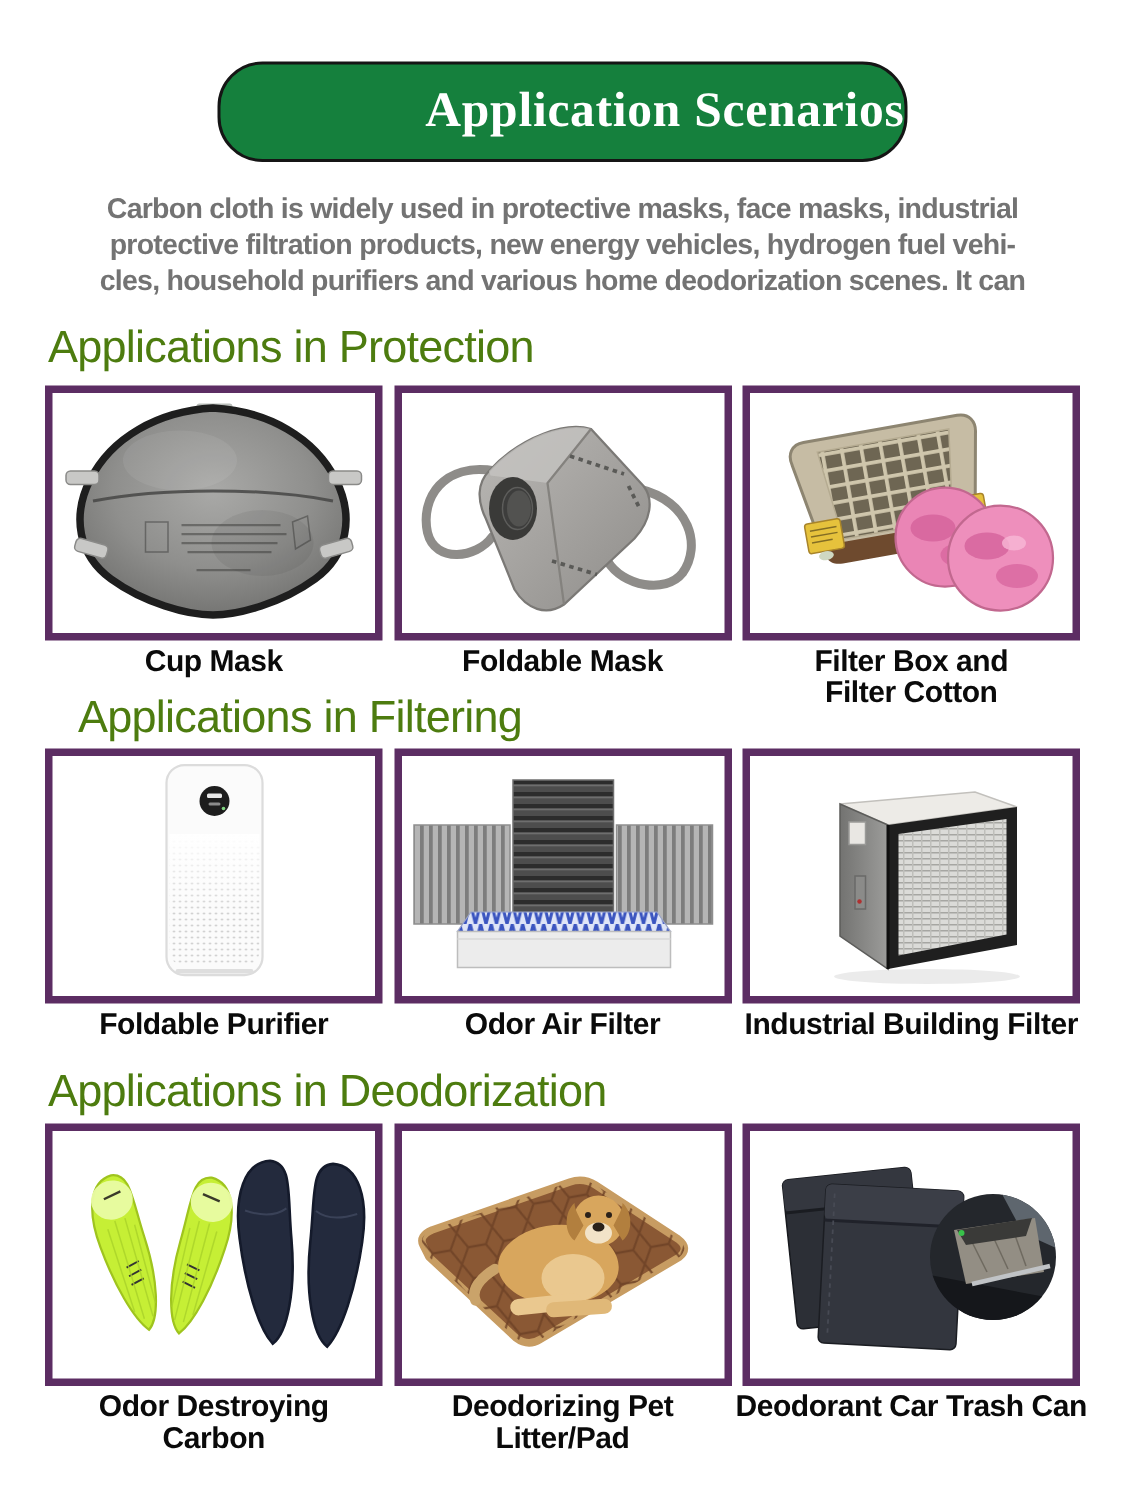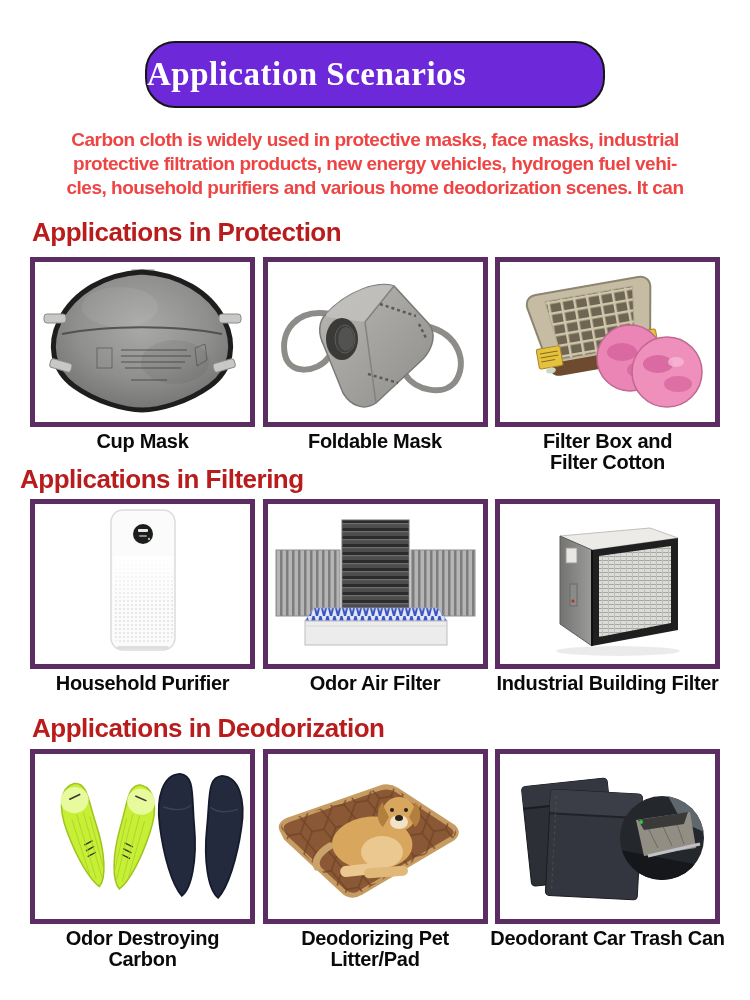--- a/index.html
+++ b/index.html
@@ -3,40 +3,40 @@
 <meta charset="utf-8">
 <style>
   html,body{margin:0;padding:0;}
   body{
     width:750px;height:1000px;overflow:hidden;background:#ffffff;
     font-family:"Liberation Sans","DejaVu Sans",sans-serif;color:#000;
   }
   
   .banner{
     width:460px;height:67px;margin:41px auto 0;box-sizing:border-box;
-    background:#6d28d9;border:2px solid #151515;border-radius:30px;
-    display:flex;align-items:center;justify-content:flex-start;
+    background:#15803d;border:2px solid #151515;border-radius:30px;
+    display:flex;align-items:center;justify-content:flex-end;
   }
   .banner-title{
     font-family:"Liberation Serif","DejaVu Serif",serif;
     font-weight:bold;font-size:33px;color:#ffffff;letter-spacing:0.5px;
   }
   
   .intro{margin-top:20px;text-align:center;}
   .intro-line{
     font-weight:bold;font-size:19px;line-height:24px;letter-spacing:-0.5px;
-    white-space:nowrap;color:#ef4444;
+    white-space:nowrap;color:#737373;
   }
   
   .section-heading{
-    font-weight:bold;font-size:26px;line-height:36px;letter-spacing:-0.5px;
-    color:#b91c1c;
+    font-weight:normal;font-size:30px;line-height:36px;letter-spacing:-0.5px;
+    color:#4d7c0f;
   }
   .h1{margin:14px 0 0 32px;}
-  .h2{margin:-12px 0 0 20px;}
+  .h2{margin:-12px 0 0 52px;}
   .h3{margin:16px 0 0 32px;}
   
   .cards-row{
     display:flex;justify-content:space-between;
     margin:7px 30px 0 30px;
   }
   .row2{margin-top:2px;}
   .row3{margin-top:3px;}
   .card{width:225px;flex:0 0 auto;}
   .card-box{
@@ -194,21 +194,21 @@
         <rect x="78" y="52" width="60" height="88" rx="10" fill="url(#hp-dots)"></rect>
         <rect x="78" y="52" width="60" height="52" fill="url(#hp-fade)"></rect>
         <circle cx="108" cy="30" r="10" fill="#1d1d1d"></circle>
         <rect x="103" y="25" width="10" height="3" rx="1" fill="#e8e8e8"></rect>
         <rect x="104" y="31" width="8" height="2" rx="1" fill="#8a8a8a"></rect>
         <circle cx="114" cy="35" r="1.2" fill="#7fd37f"></circle>
         <rect x="82" y="142" width="52" height="3" rx="1.5" fill="#dedede"></rect>
       </svg>
     </div>
     <div class="card-caption">
-      <div class="cap-line">Household Purifier</div>
+      <div class="cap-line">Foldable Purifier</div>
       <div class="cap-line"></div>
     </div>
   </div>
 
   <div class="card">
     <div class="card-box">
       <svg viewBox="0 0 215 160">
         <defs>
           <pattern id="ca-v" width="6" height="6" patternUnits="userSpaceOnUse">
             <rect width="6" height="6" fill="#b5b5b5"></rect>

